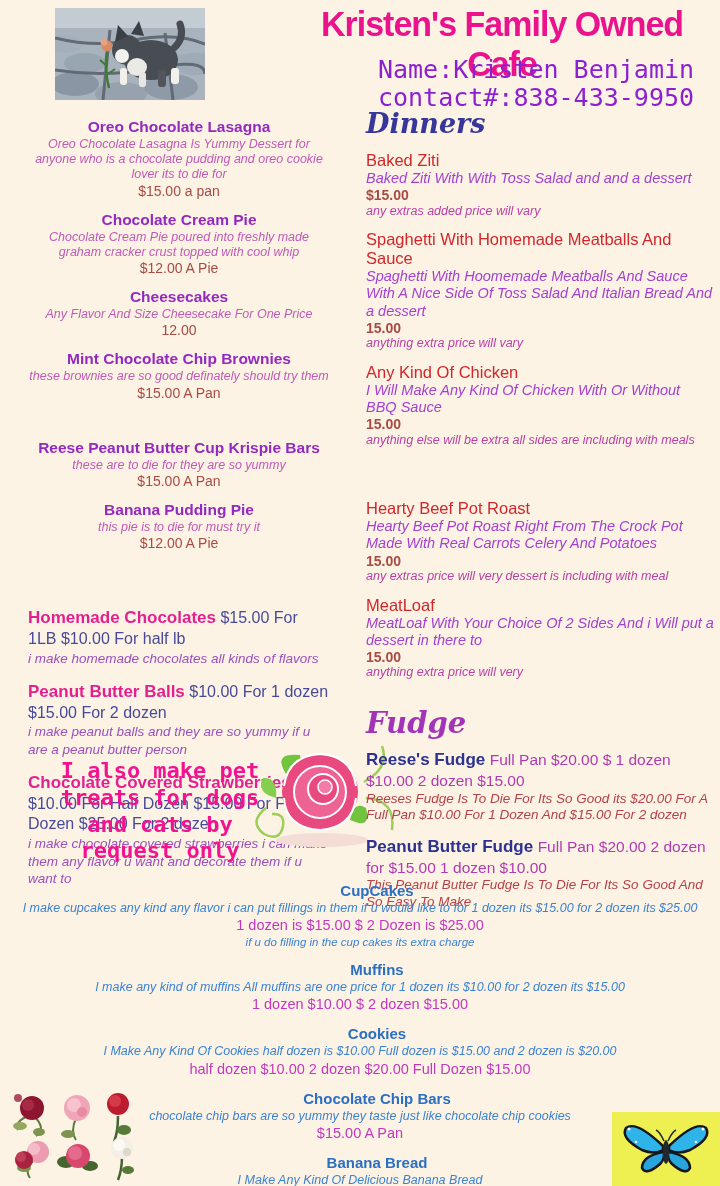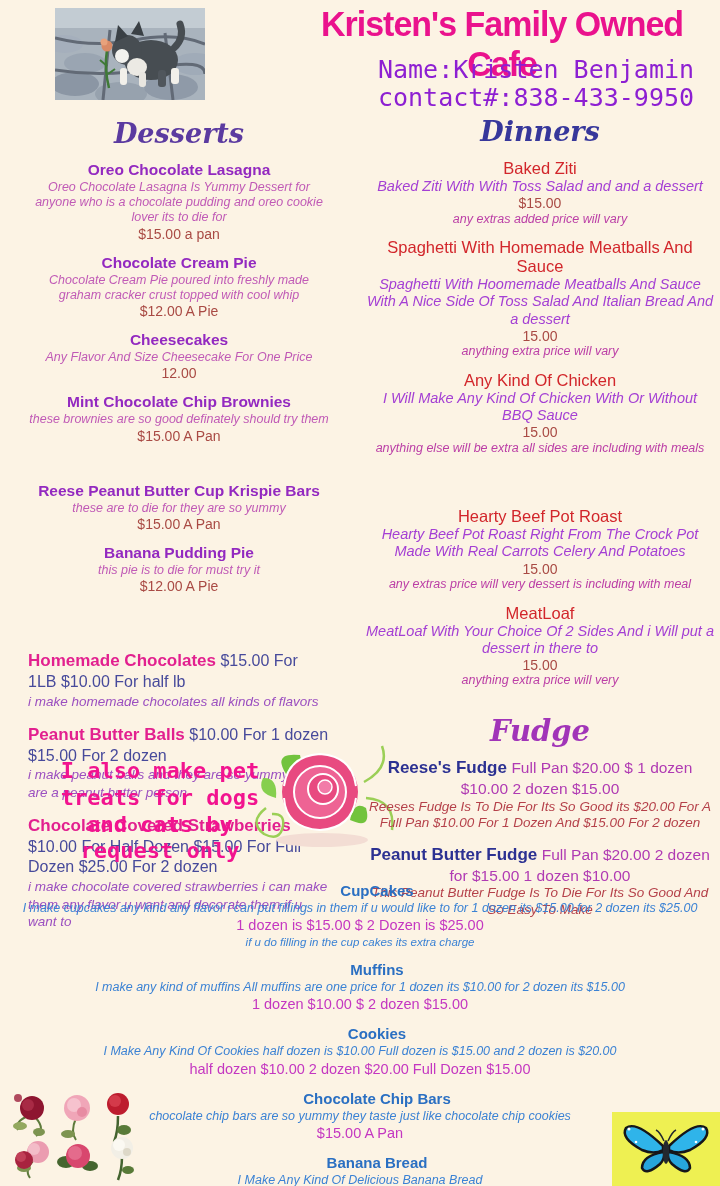--- a/index.html
+++ b/index.html
@@ -18,21 +18,21 @@
     text-align:center;transform:scaleX(.97);transform-origin:center;
     font-family:"Liberation Sans", sans-serif;
   }
   .contact-block{
     position:absolute;left:360px;top:56px;width:352px;
     font-family:"DejaVu Sans Mono", monospace;
     color:#8d1fd2;font-size:25px;line-height:28px;text-align:center;font-weight:500;
   }
   
   .left-col{position:absolute;left:28px;top:118px;width:302px;text-align:center;}
-  .right-col{position:absolute;left:366px;top:116px;width:348px;text-align:center;}
+  .right-col{position:absolute;left:366px;top:108px;width:348px;text-align:left;}
   .script-heading{
     font-family:"DejaVu Serif", serif;font-style:italic;font-weight:700;
     font-size:27px;margin-bottom:12px;
   }
   .h-desserts{color:#5b3aa0;}
   .h-dinners{color:#37379b;}
   .h-fudge{color:#a134b8;font-size:29px;margin-top:26px;margin-bottom:10px;}
   
   .d-item{margin-bottom:11px;line-height:1.22;}
   .d-item .ttl{color:#9329c0;font-weight:700;font-size:15.5px;}
@@ -52,21 +52,21 @@
   .pet-note-inner{
     width:205px;margin:0 auto;
     font-family:"DejaVu Sans Mono", monospace;font-weight:700;
     font-size:22px;line-height:1.22;color:#f2138f;text-align:center;
   }
   .rose-graphic{position:absolute;left:244px;top:736px;width:152px;height:122px;}
   
   .dn-item{margin-bottom:12px;line-height:1.18;}
   .dn-item .ttl{color:#d2262b;font-weight:400;font-size:16.5px;line-height:1.15;}
   .dn-item .dsc{color:#a43fd4;font-style:italic;font-size:14.5px;}
-  .dn-item .prc{color:#a94a44;font-size:14px;font-weight:400;}
+  .dn-item .prc{color:#a94a44;font-size:14px;font-weight:700;}
   .dn-item .nte{color:#bb3ea6;font-style:italic;font-size:12.5px;}
   .spacer40{height:40px;}
   
   .fg-item{margin-bottom:13px;line-height:1.22;}
   .fg-item .ttl{color:#2c3192;font-weight:700;font-size:17px;}
   .fg-item .prc{color:#b03ab3;font-size:15.5px;font-weight:500;}
   .fg-item .dsc{color:#b5414a;font-style:italic;font-size:13.5px;display:block;}
   
   .bottom-col{position:absolute;left:0;top:882px;width:720px;text-align:center;}
   .bk-item{margin-bottom:12px;line-height:1.25;}
@@ -113,21 +113,20 @@
   </svg>
 
   <div class="main-title">Kristen's Family Owned Cafe</div>
 
   <div class="contact-block">
     <div>Name:Kristen Benjamin</div>
     <div>contact#:838-433-9950</div>
   </div>
 
   <div class="left-col">
-    <div class="script-heading h-desserts">Desserts</div>
 
     <div class="d-item">
       <div class="ttl">Oreo Chocolate Lasagna</div>
       <div class="dsc">Oreo Chocolate Lasagna Is Yummy Dessert for anyone who is a chocolate pudding and oreo cookie lover its to die for</div>
       <div class="prc">$15.00 a pan</div>
     </div>
     <div class="d-item">
       <div class="ttl">Chocolate Cream Pie</div>
       <div class="dsc">Chocolate Cream Pie poured into freshly made graham cracker crust topped with cool whip</div>
       <div class="prc">$12.00 A Pie</div>

